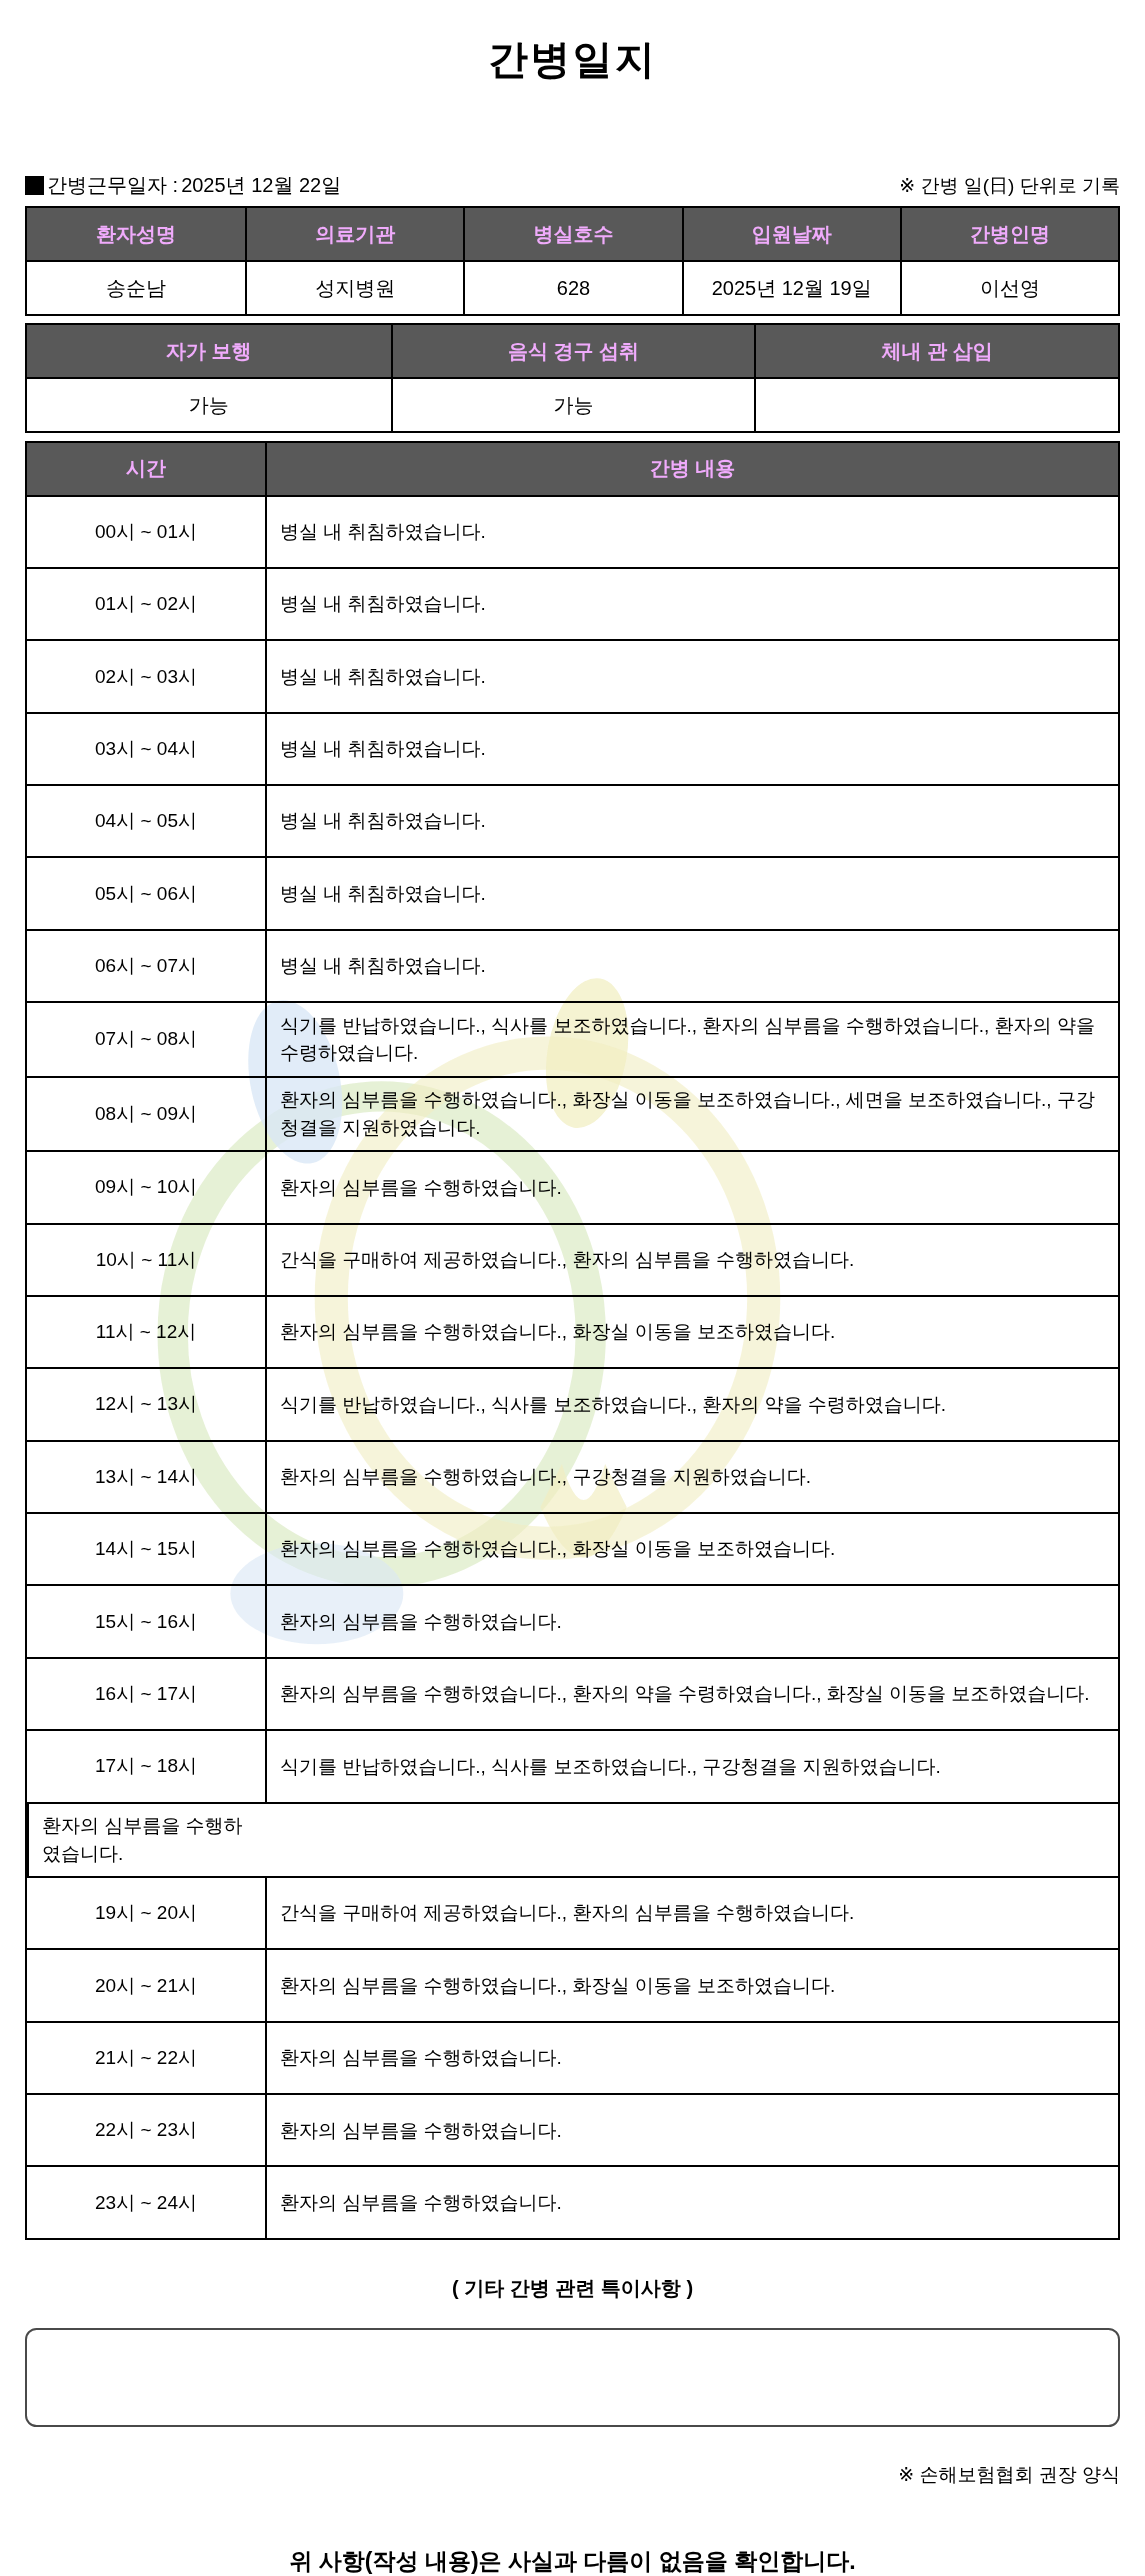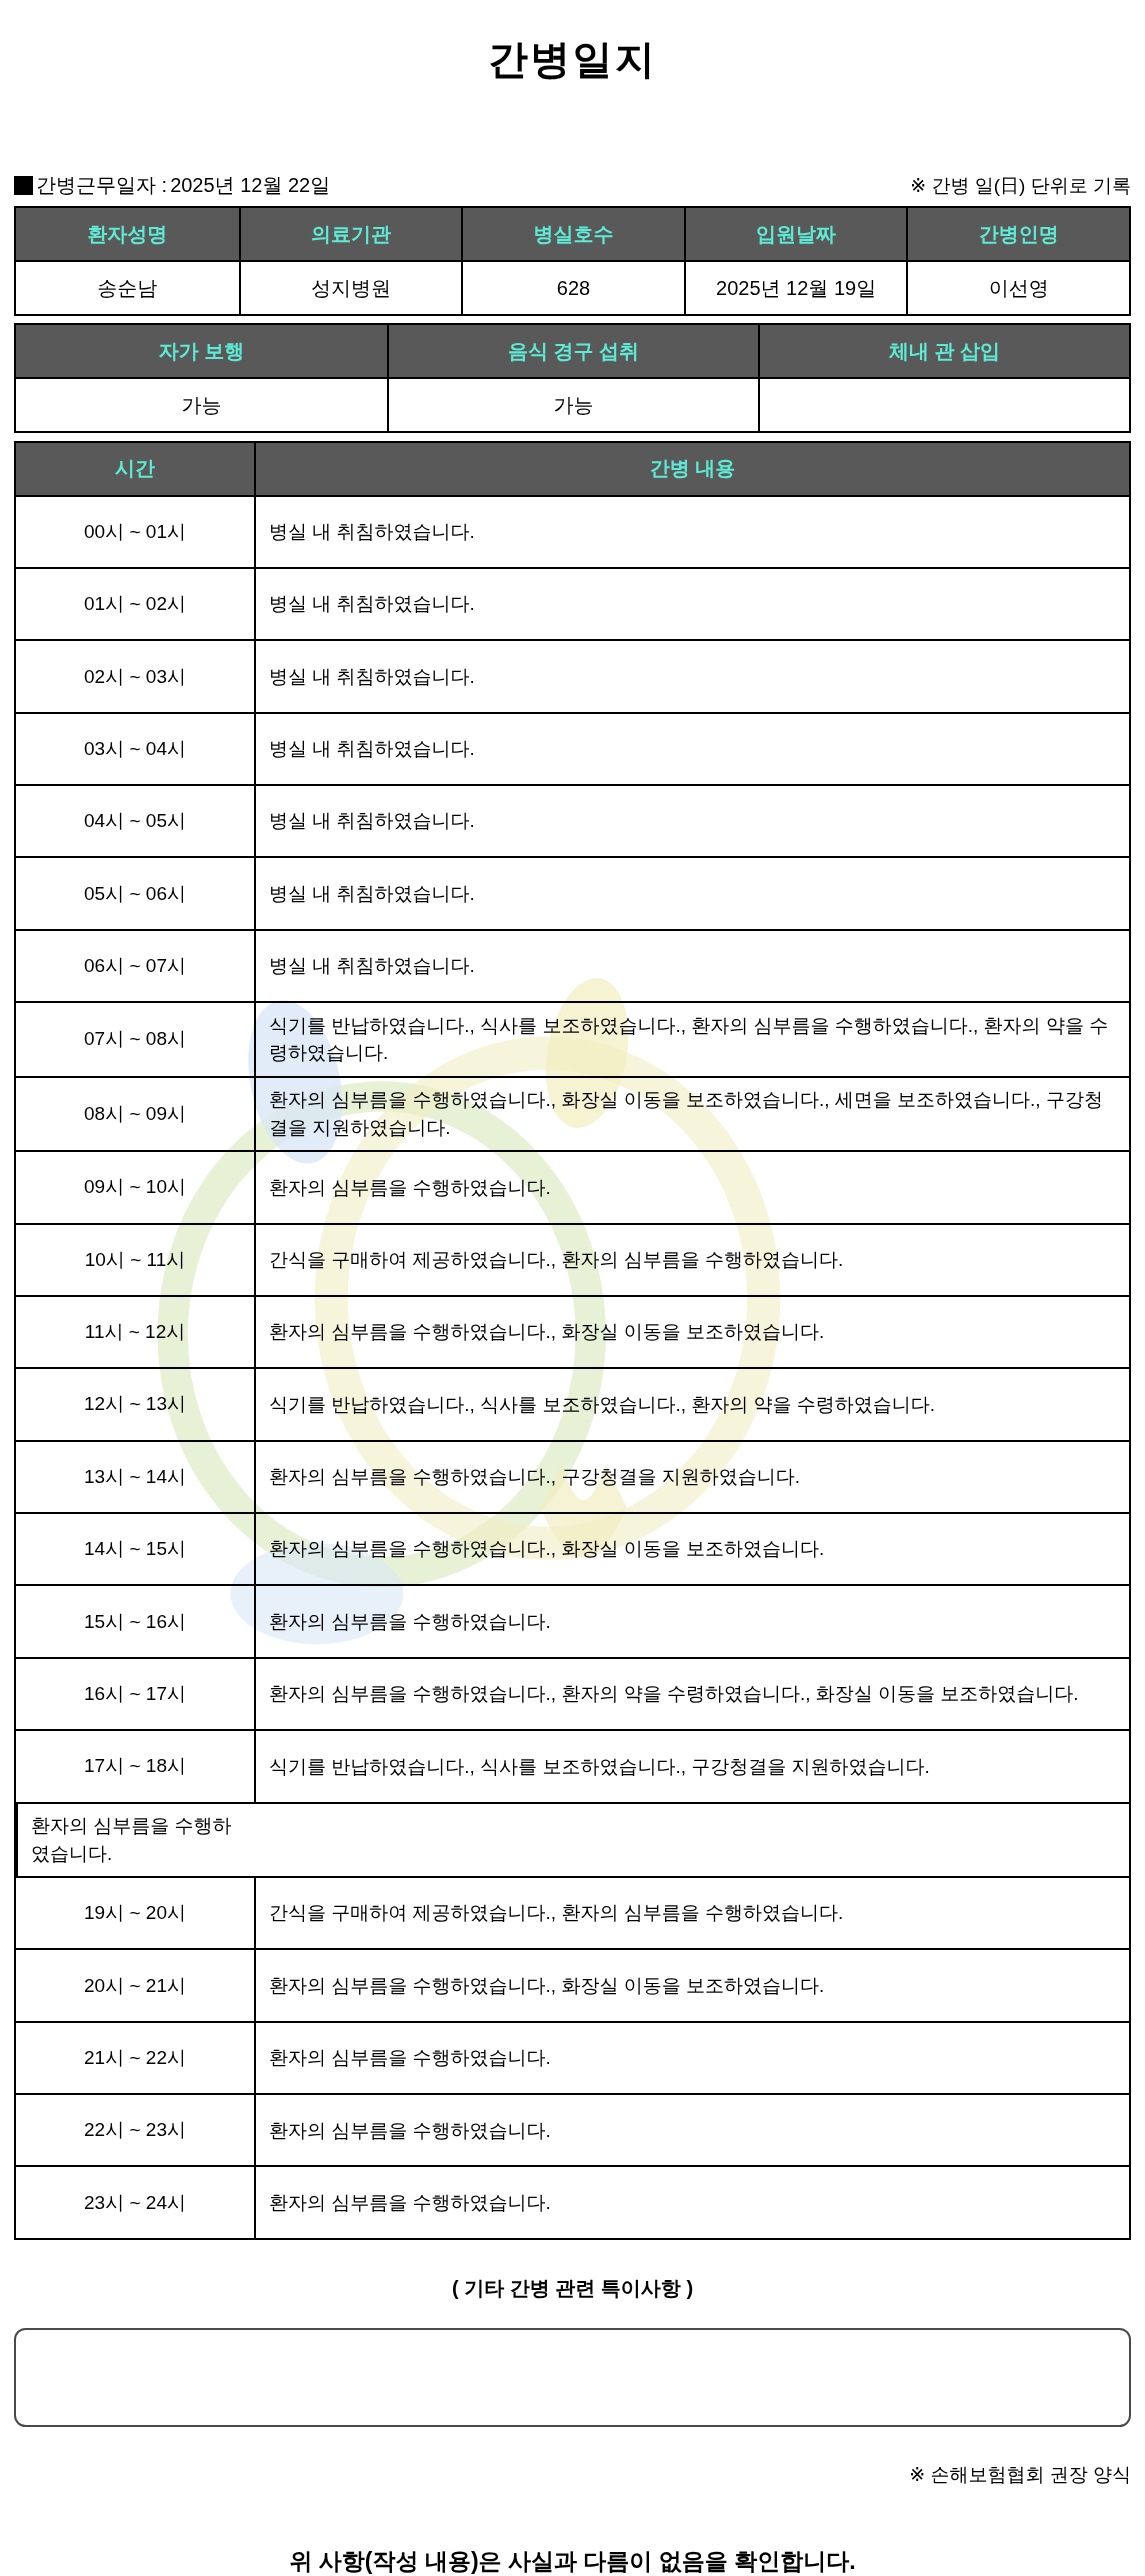--- a/index.html
+++ b/index.html
@@ -1,39 +1,39 @@
 <!DOCTYPE html>
 <html lang="ko" style="font-size:11.5px"><head>
 <meta charset="utf-8">
 <style>
   html,body{margin:0;padding:0;}
   body{
     width:1145px;height:2576px;background:#ffffff;color:#000;
     font-family:"Liberation Sans","DejaVu Sans",sans-serif;
     position:relative;overflow:hidden;
   }
-  .page{position:relative;z-index:1;padding:0 14px;}
+  .page{position:relative;z-index:1;padding:0 25px;}
   
   .watermark{position:absolute;left:79px;top:959px;z-index:0;opacity:.75;pointer-events:none;}
   
   .doc-title{margin-top:32px;text-align:center;font-size:40px;font-weight:bold;letter-spacing:2.2px;}
   .meta-row{margin-top:85px;display:flex;justify-content:space-between;align-items:flex-end;}
   .meta-left{font-size:20px;display:flex;align-items:center;gap:3px;}
   .bullet{width:19px;height:19px;background:#000;display:inline-block;}
   .meta-right{font-size:19px;}
   
   .tbl{border:2.2px solid #000;margin-top:7.2px;background:transparent;}
   .row5{display:grid;grid-template-columns:repeat(5,1fr);}
   .row3{display:grid;grid-template-columns:repeat(3,1fr);}
   .rowt{display:grid;grid-template-columns:238px 1fr;}
   .cell{display:flex;align-items:center;justify-content:center;min-height:52px;
         font-size:20px;border-left:2.2px solid #000;text-align:center;background:transparent;}
   .row5 .cell:first-child,.row3 .cell:first-child,.rowt .cell:first-child{border-left:none;}
   .rsep{border-top:2.2px solid #000;}
-  .hcell{background:#595959;color:#5eead4;font-weight:bold;}
+  .hcell{background:#595959;color:#f0abfc;font-weight:bold;}
   
   .trow{display:grid;grid-template-columns:238px 1fr;border-top:2.2px solid #000;}
   .tcell{display:flex;align-items:center;min-height:53px;background:transparent;}
   .tcell.time{justify-content:center;font-size:19px;}
   .tcell.content{border-left:2.2px solid #000;padding:8.7px 13px;font-size:19px;line-height:1.45;text-align:left;}
   
   .notes-title{margin-top:35px;text-align:center;font-size:20px;font-weight:bold;}
   .notes-box{margin-top:26px;height:95px;border:2.2px solid #4a4a4a;border-radius:11.5px;background:#fff;}
   .form-note{margin-top:35px;text-align:right;font-size:19px;}
   

